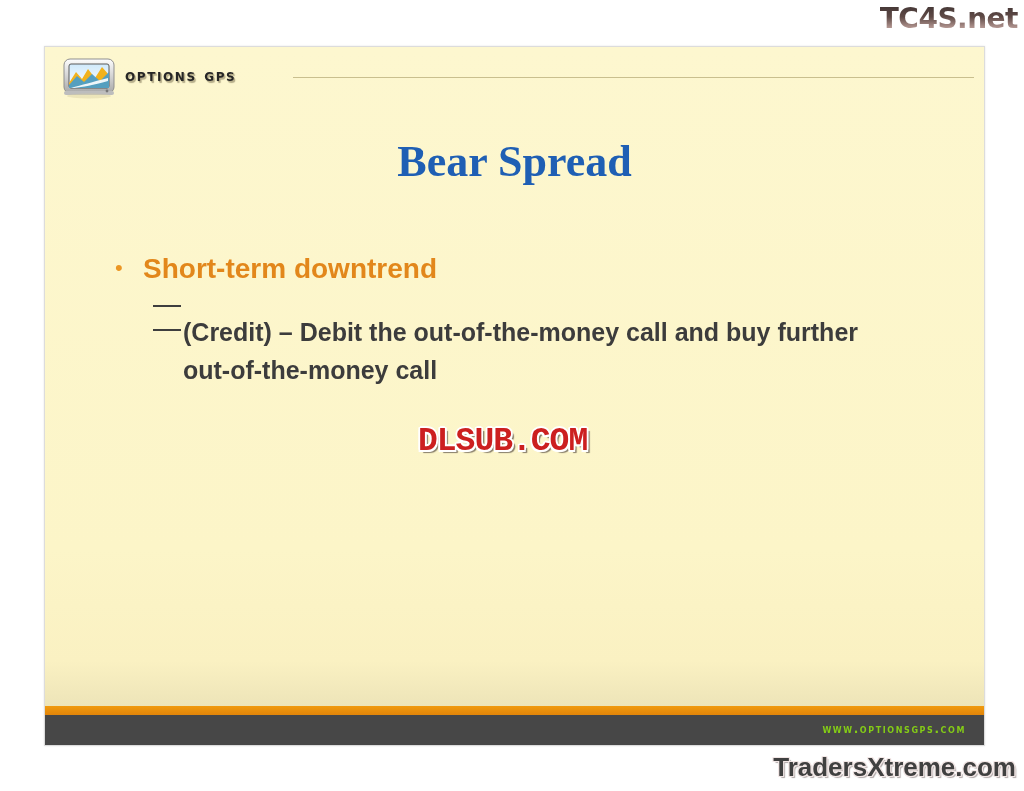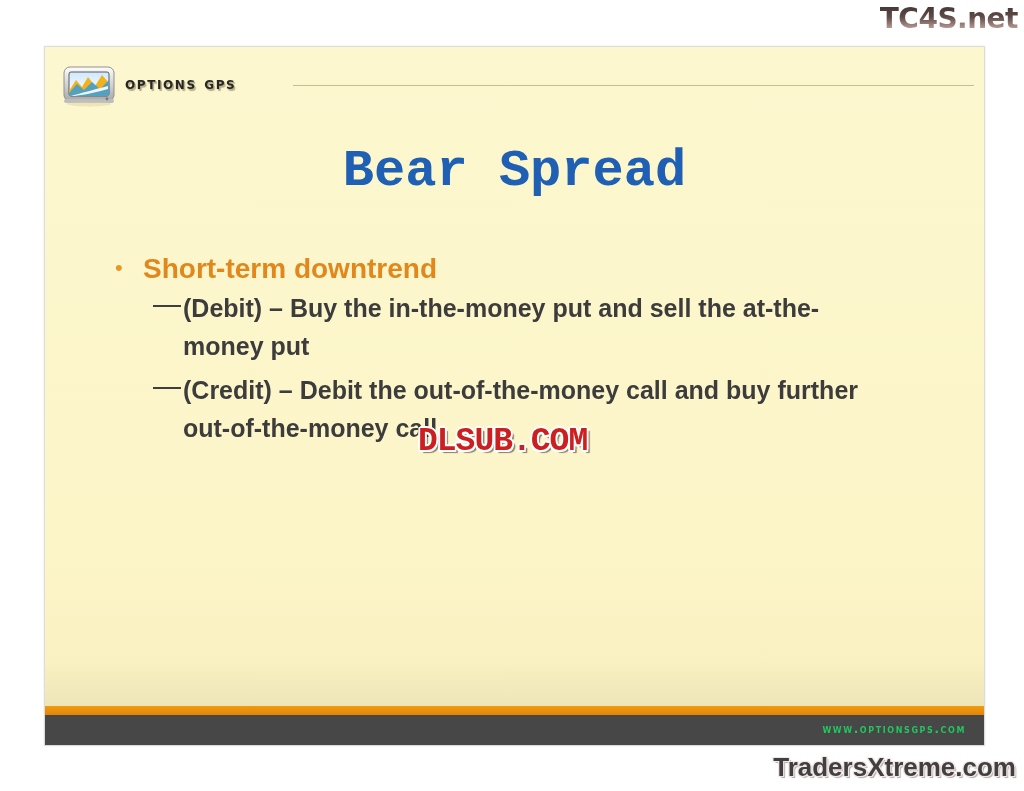--- a/index.html
+++ b/index.html
@@ -26,21 +26,21 @@
     border: 1px solid #dcdcdc;
     box-sizing: border-box;
     box-shadow: 0 0 2px rgba(0,0,0,0.10);
     overflow: hidden;
   }
 
   
   #brand-bar {
     position: absolute;
     left: 0;
-    top: 8px;
+    top: 0;
     width: 100%;
     height: 62px;
     text-align: center;
   }
   #brand-logo-icon {
     position: absolute;
     left: 17px;
     top: 10px;
     width: 56px;
     height: 42px;
@@ -68,24 +68,24 @@
     background: #c9bf8e;
   }
 
   
   #slide-title {
     position: absolute;
     left: 0;
     top: 60px;
     width: 100%;
     text-align: center;
-    font-size: 52px;
+    font-size: 44px;
     font-weight: bold;
     color: #1f5fb4;
-    font-family: Liberation Mono, monospace;
+    font-family: Liberation Serif, serif;
     letter-spacing: 0px;
   }
 
   
   #body-content {
     position: absolute;
     left: 70px;
     top: 208px;
     right: 40px;
   }
@@ -150,21 +150,21 @@
     background: #474747;
   }
   #footer-url {
     position: absolute;
     right: 18px;
     top: 7px;
     font-family: "DejaVu Sans", sans-serif;
     font-size: 12px;
     font-weight: bold;
     letter-spacing: 1.6px;
-    color: #22c55e;
+    color: #84cc16;
     font-variant: small-caps;
     text-transform: lowercase;
     white-space: nowrap;
     margin-left: 40px;
   }
 
   
   #watermark-top {
     position: absolute;
     right: 6px;
@@ -256,21 +256,20 @@
 
     <div class="level1-row">
       <span class="level1-bullet">•</span>
       <span class="level1-text">Short-term downtrend</span>
     </div>
 
     <div class="level2-row">
       <span class="level2-dash">
           <i></i>
         </span>
-      <span class="level2-text">(Debit) – Buy the in-the-money put and sell the at-the-money put</span>
     </div>
 
     <div class="level2-row">
       <span class="level2-dash">
           <i></i>
         </span>
       <span class="level2-text">(Credit) – Debit the out-of-the-money call and buy further out-of-the-money call</span>
     </div>
 
   </div>

